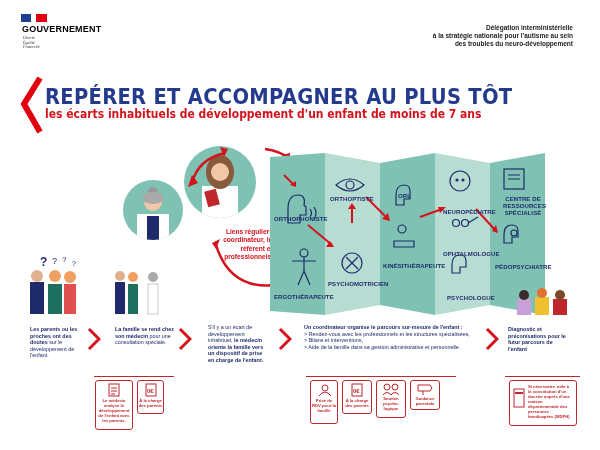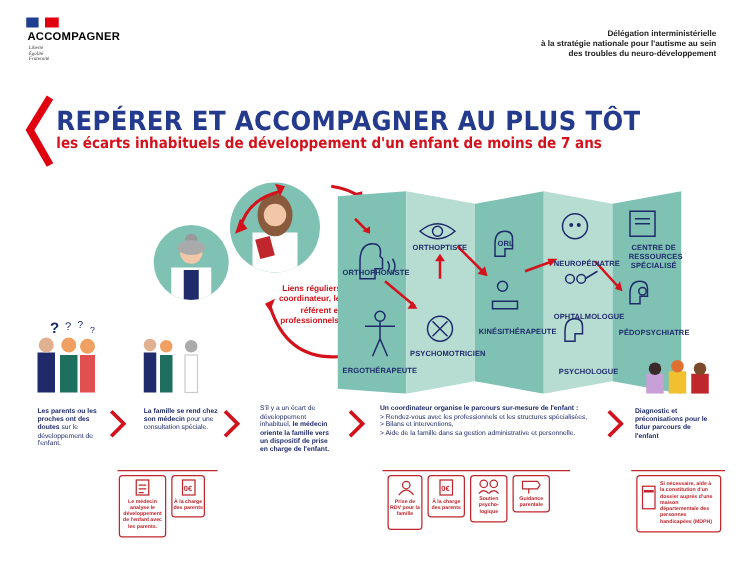--- a/index.html
+++ b/index.html
@@ -25,21 +25,21 @@
 .ico{display:block;margin:2px auto 1px}
 </style>
 </head>
 <body>
 
 <div class="abs gov-flag">
     <div class="b"></div>
     <div class="w"></div>
     <div class="r"></div>
   </div>
-<div class="abs gov-name">ACCOMPAGNER</div>
+<div class="abs gov-name">GOUVERNEMENT</div>
 <div class="abs gov-motto">
   <div>Liberté</div>
     <div>Égalité</div>
     <div>Fraternité</div>
 </div>
 <div class="abs deleg">
   <div>Délégation interministérielle</div>
     <div>à la stratégie nationale pour l'autisme au sein</div>
     <div>des troubles du neuro-développement</div>
 </div>

